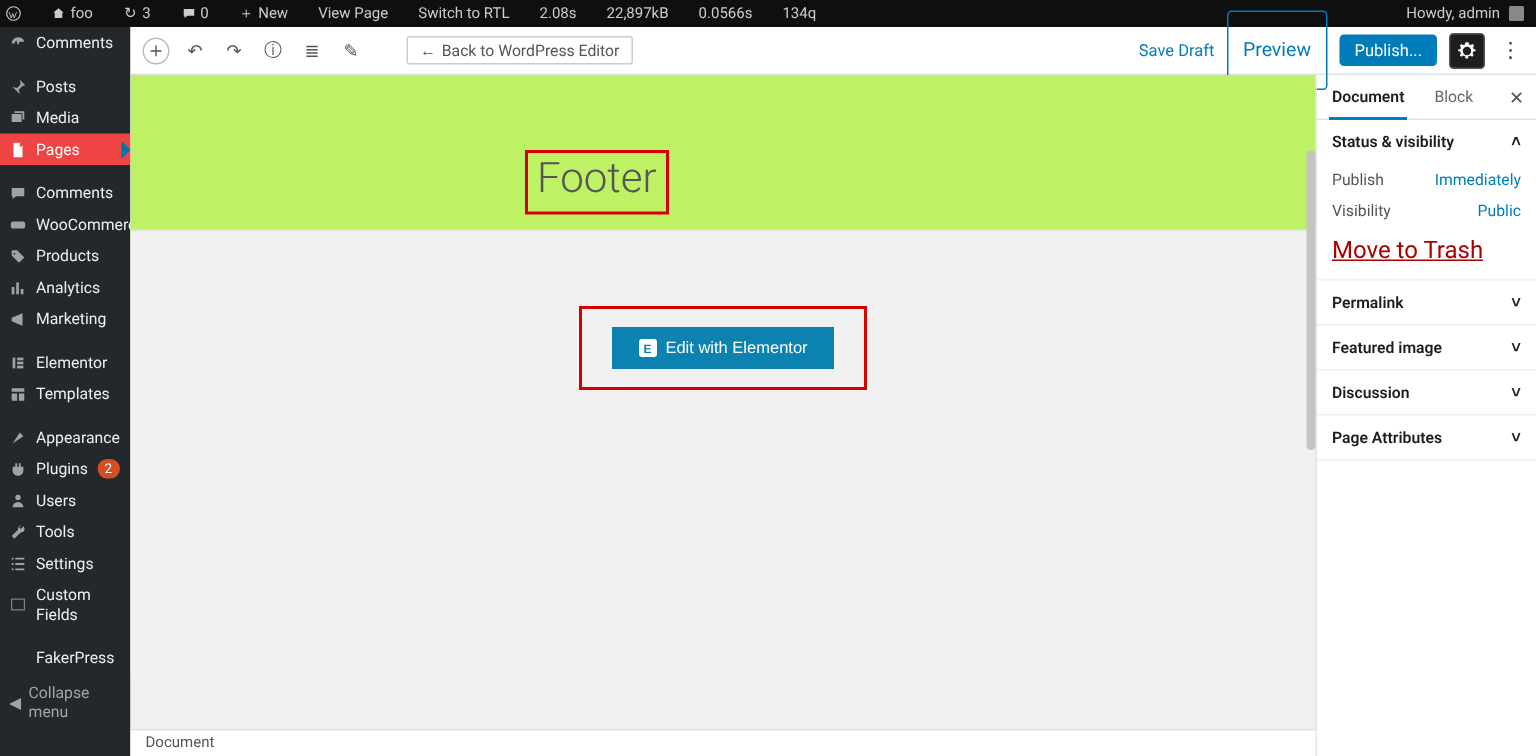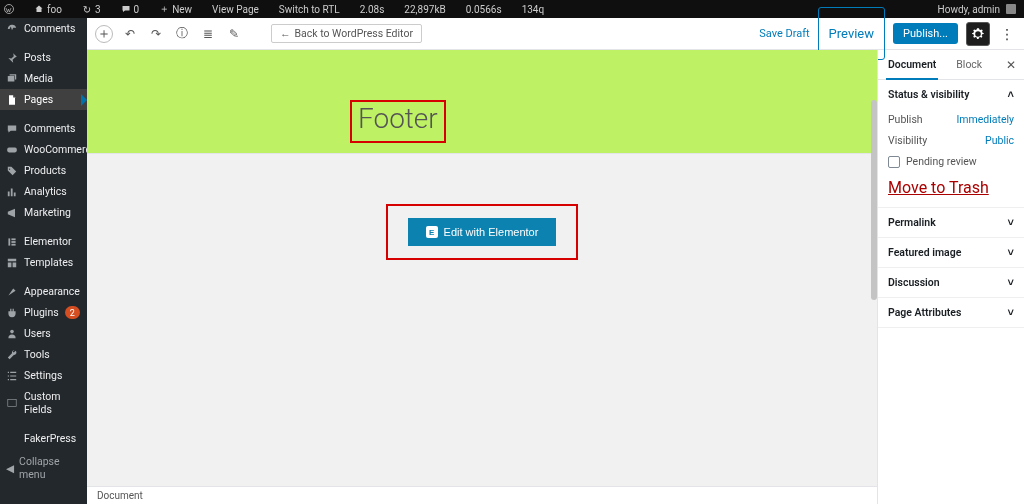--- a/index.html
+++ b/index.html
@@ -11,21 +11,21 @@
   .adminbar .left { display:flex; align-items:center; gap:20px;}
   .adminbar .seg { display:flex; align-items:center; gap:3px; }
   .adminbar .right { display:flex; align-items:center; gap:6px; padding-right:4px;padding-left:10px;}
   .ab-icon { width:10px; height:10px; display:inline-flex; align-items:center; justify-content:center; font-size:10px;}
   .adminbar .avatar { width:10px; height:10px; background:#888; border-radius:1px;}
 
   
   .sidebar { position:absolute; top:18px; left:0; width:87px; bottom:0; background:#23282d; color:#d5d6d7; }
   .menu-item { display:flex; align-items:center; gap:6px; padding:4px 6px; font-size:10.5px; color:#eee; cursor:pointer; position:relative; }
   .menu-item .mi-icon { width:12px; height:12px; display:flex; align-items:center; justify-content:center; font-size:12px; color:#9ea3a8;}
-  .menu-item.active { background:#404040; color:#fff; }
+  .menu-item.active { background:#ef4444; color:#fff; }
   .menu-item.active .mi-icon { color:#fff;}
   .menu-item.active::after {
     content:""; position:absolute; right:-6px; top:50%; transform:translateY(-50%);
     border:6px solid transparent; border-left-color:#0073aa;
   }
   .submenu { background:#32373c; }
   .submenu .menu-item { padding-left:12px; }
   .menu-sep { height:8px; }
   .badge { background:#d54e21; color:#fff; border-radius:9px; font-size:9px; padding:0 5px; min-width:13px; height:13px; display:flex; align-items:center; justify-content:center;}
   .submenu .highlight-box { border:2px solid #d60000; margin: -2px 2px -2px 4px; padding:0 2px; display:inline-block;}
@@ -354,24 +354,20 @@
         </div>
         <div class="section-body">
           <div class="kv">
             <span>Publish</span>
             <a href="#">Immediately</a>
           </div>
           <div class="kv">
             <span>Visibility</span>
             <a href="#">Public</a>
           </div>
-          <div class="chk-row">
-            <span class="chk-box"></span>
-            <span>Pending review</span>
-          </div>
           <span class="trash-link">Move to Trash</span>
         </div>
       </div>
 
       <div class="panel-section">
         <div class="section-head">
           <span>Permalink</span>
           <span class="chev">˅</span>
         </div>
       </div>

